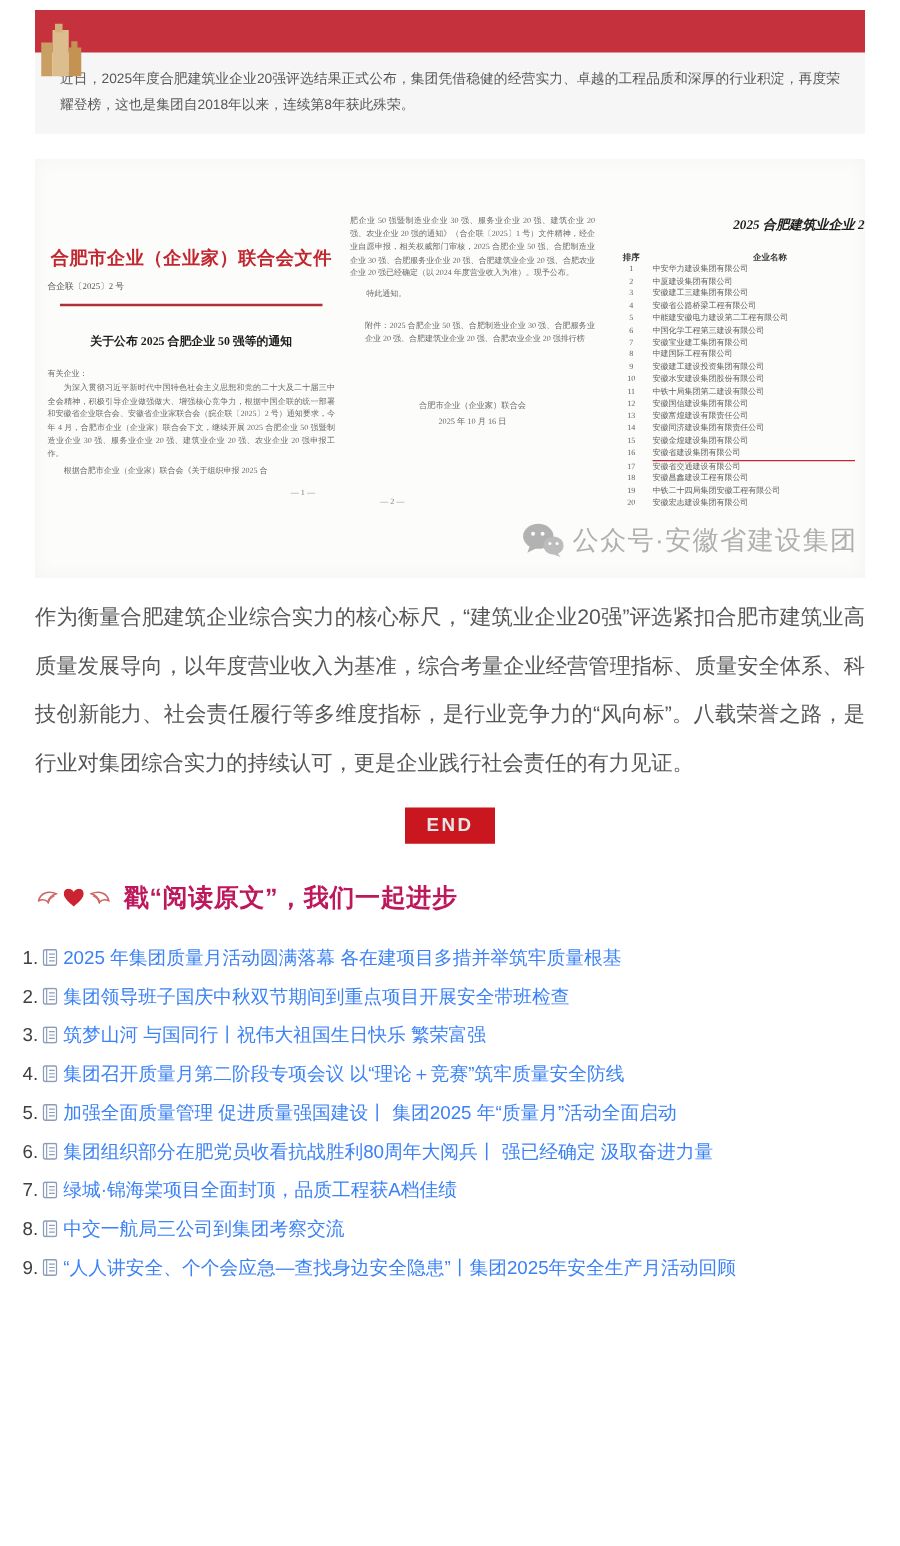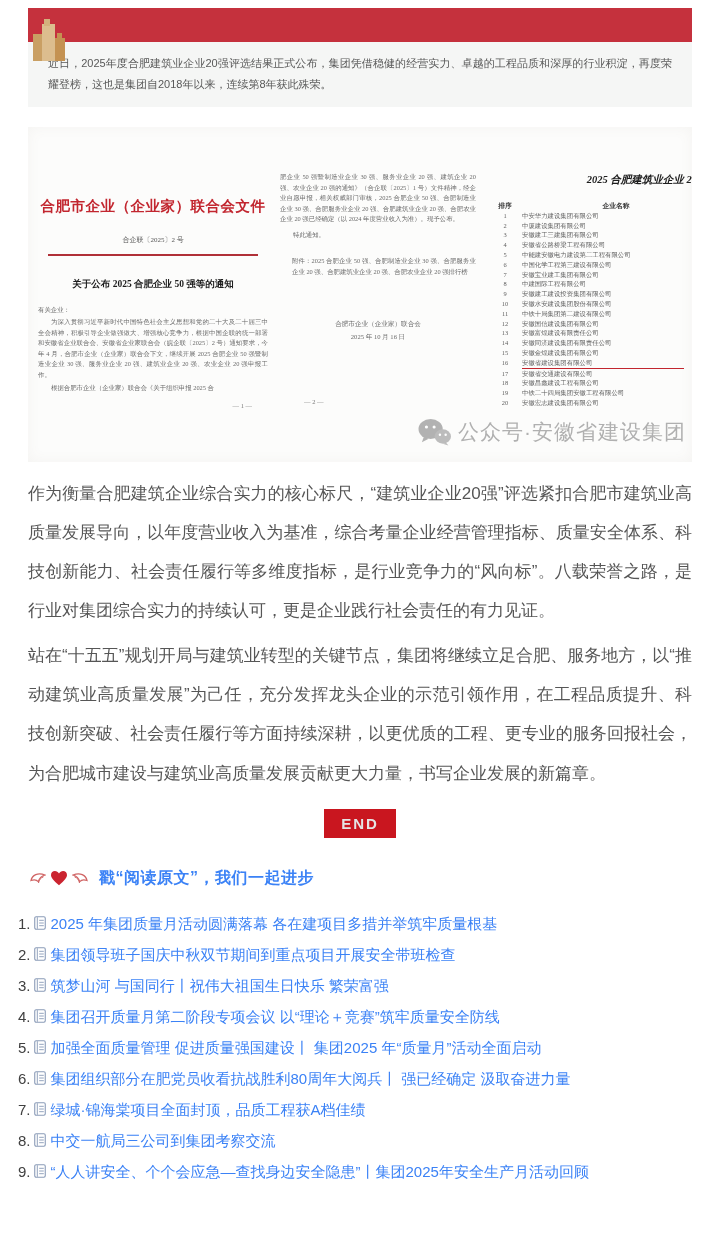--- a/index.html
+++ b/index.html
@@ -16,21 +16,21 @@
 
   
   .scan{position:relative;margin:20px 28px 0;height:335px;background:#fcfcfb;
         font-family:"Liberation Serif",serif;overflow:hidden;
         box-shadow:inset 0 0 14px rgba(120,110,90,.06);}
   .page-left{position:absolute;left:10px;top:0;width:230px;}
   .page-mid{position:absolute;left:252px;top:0;width:196px;}
   .page-right{position:absolute;left:460px;top:0;width:222px;}
   .doc-red-title{margin-top:70px;font-size:14.5px;font-weight:bold;color:#c2262f;
                  text-align:center;letter-spacing:.5px;}
-  .doc-no{margin-top:19px;font-size:7px;color:#555;text-align:center;}
+  .doc-no{margin-top:8px;font-size:7px;color:#555;text-align:left;}
   .doc-rule{height:2px;background:#b03038;margin:9px 10px 0;}
   .notice-title{margin-top:22px;font-size:9.5px;font-weight:bold;color:#1d1d1d;text-align:center;}
   .doc-sal{margin-top:15px;font-size:6.4px;color:#6a6a6a;}
   .doc-body{margin-top:2px;font-size:6.4px;line-height:1.66;color:#6a6a6a;
             text-align:justify;text-indent:13px;}
   .doc-footer{margin-top:9px;padding-right:16px;font-size:6.5px;color:#7a7a7a;text-align:right;}
   .page-mid .doc-body.first{margin-top:45px;text-indent:0;}
   .doc-notice{margin-top:6px;font-size:6.4px;color:#6a6a6a;text-indent:13px;}
   .doc-attach{margin:16px 0 0 12px;font-size:6.4px;line-height:1.7;color:#6a6a6a;text-align:justify;}
   .doc-sign{margin-top:42px;font-size:6.6px;color:#6a6a6a;text-align:center;}
@@ -52,21 +52,21 @@
   .para{margin:12px 28px 0;font-size:17px;line-height:2.3;color:#565656;text-align:justify;}
   .para.p3{margin-top:6px;}
 
   
   .end-wrap{margin-top:16px;text-align:center;}
   .end-badge{display:inline-block;background:#c9161f;color:#e5e5e5;font-weight:bold;
              font-size:15px;letter-spacing:2px;padding:6px 17px;}
 
   
   .cta{margin:30px 0 0 30px;display:flex;align-items:center;gap:5px;}
-  .cta-text{color:#3b82f6;font-weight:bold;font-size:16px;margin-left:6px;letter-spacing:.5px;}
+  .cta-text{color:#be185d;font-weight:bold;font-size:20px;margin-left:6px;letter-spacing:.5px;}
   .wing-r{transform:scaleX(-1);}
 
   
   .links{margin:26px 28px 0 18px;}
   .link-item{display:flex;align-items:flex-start;margin-bottom:14px;
              font-size:15px;line-height:17px;cursor:pointer;}
   .link-num{color:#404040;margin-right:2px;}
   .link-doc-icon{flex:0 0 auto;margin:1px 5px 0 1px;}
   .link-text{color:#3b82f6;text-decoration:none;}
 </style>
@@ -228,21 +228,20 @@
         <ellipse cx="25.6" cy="18.6" rx="8.4" ry="7.4" fill="#b6b6b6"></ellipse>
         <path d="M29 25 L31.3 28 L25.4 26" fill="#b6b6b6"></path>
         <circle cx="22.6" cy="16.8" r="1.25" fill="#ffffff"></circle>
         <circle cx="28.5" cy="16.8" r="1.25" fill="#ffffff"></circle>
       </svg>
       <span>公众号·安徽省建设集团</span>
     </div>
   </div>
 
   <div class="para">作为衡量合肥建筑企业综合实力的核心标尺，“建筑业企业20强”评选紧扣合肥市建筑业高质量发展导向，以年度营业收入为基准，综合考量企业经营管理指标、质量安全体系、科技创新能力、社会责任履行等多维度指标，是行业竞争力的“风向标”。八载荣誉之路，是行业对集团综合实力的持续认可，更是企业践行社会责任的有力见证。</div>
-  <div class="para p3">站在“十五五”规划开局与建筑业转型的关键节点，集团将继续立足合肥、服务地方，以“推动建筑业高质量发展”为己任，充分发挥龙头企业的示范引领作用，在工程品质提升、科技创新突破、社会责任履行等方面持续深耕，以更优质的工程、更专业的服务回报社会，为合肥城市建设与建筑业高质量发展贡献更大力量，书写企业发展的新篇章。</div>
 
   <div class="end-wrap">
     <span class="end-badge">END</span>
   </div>
 
   <div class="cta">
     <svg width="16" height="13" viewBox="0 0 16 13">
       <path d="M15 3 C8 0 2 3 1 8.5 C4 7.3 6.4 7.5 8.3 9.6 C9.3 6.2 11.5 4 15 3 Z" fill="#ffffff" stroke="#d06565" stroke-width="1.3"></path>
       <path d="M13.5 4.8 C10.5 6 9 8 8.5 11" stroke="#d06565" stroke-width="1" fill="none"></path>
     </svg>

